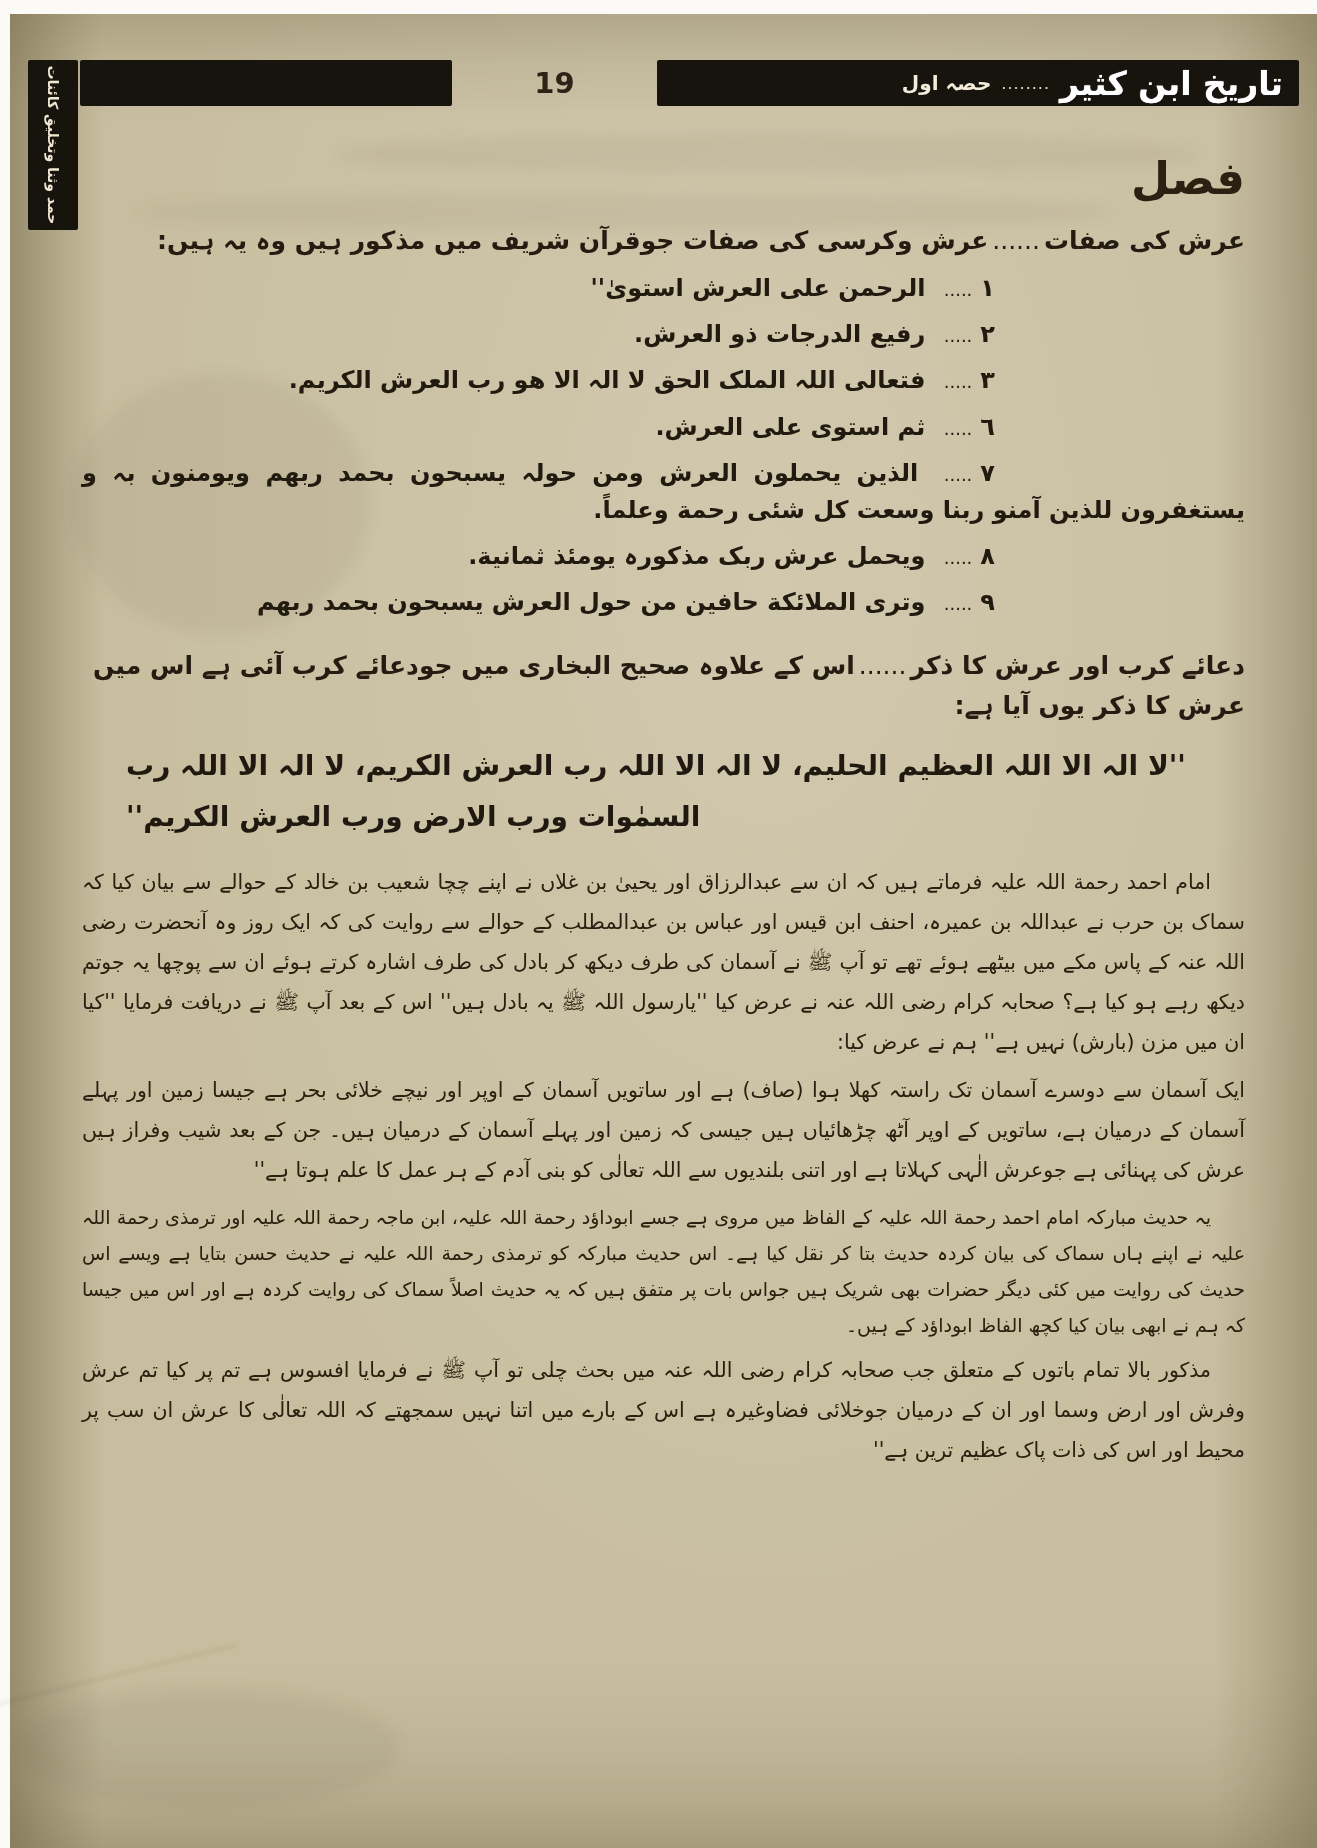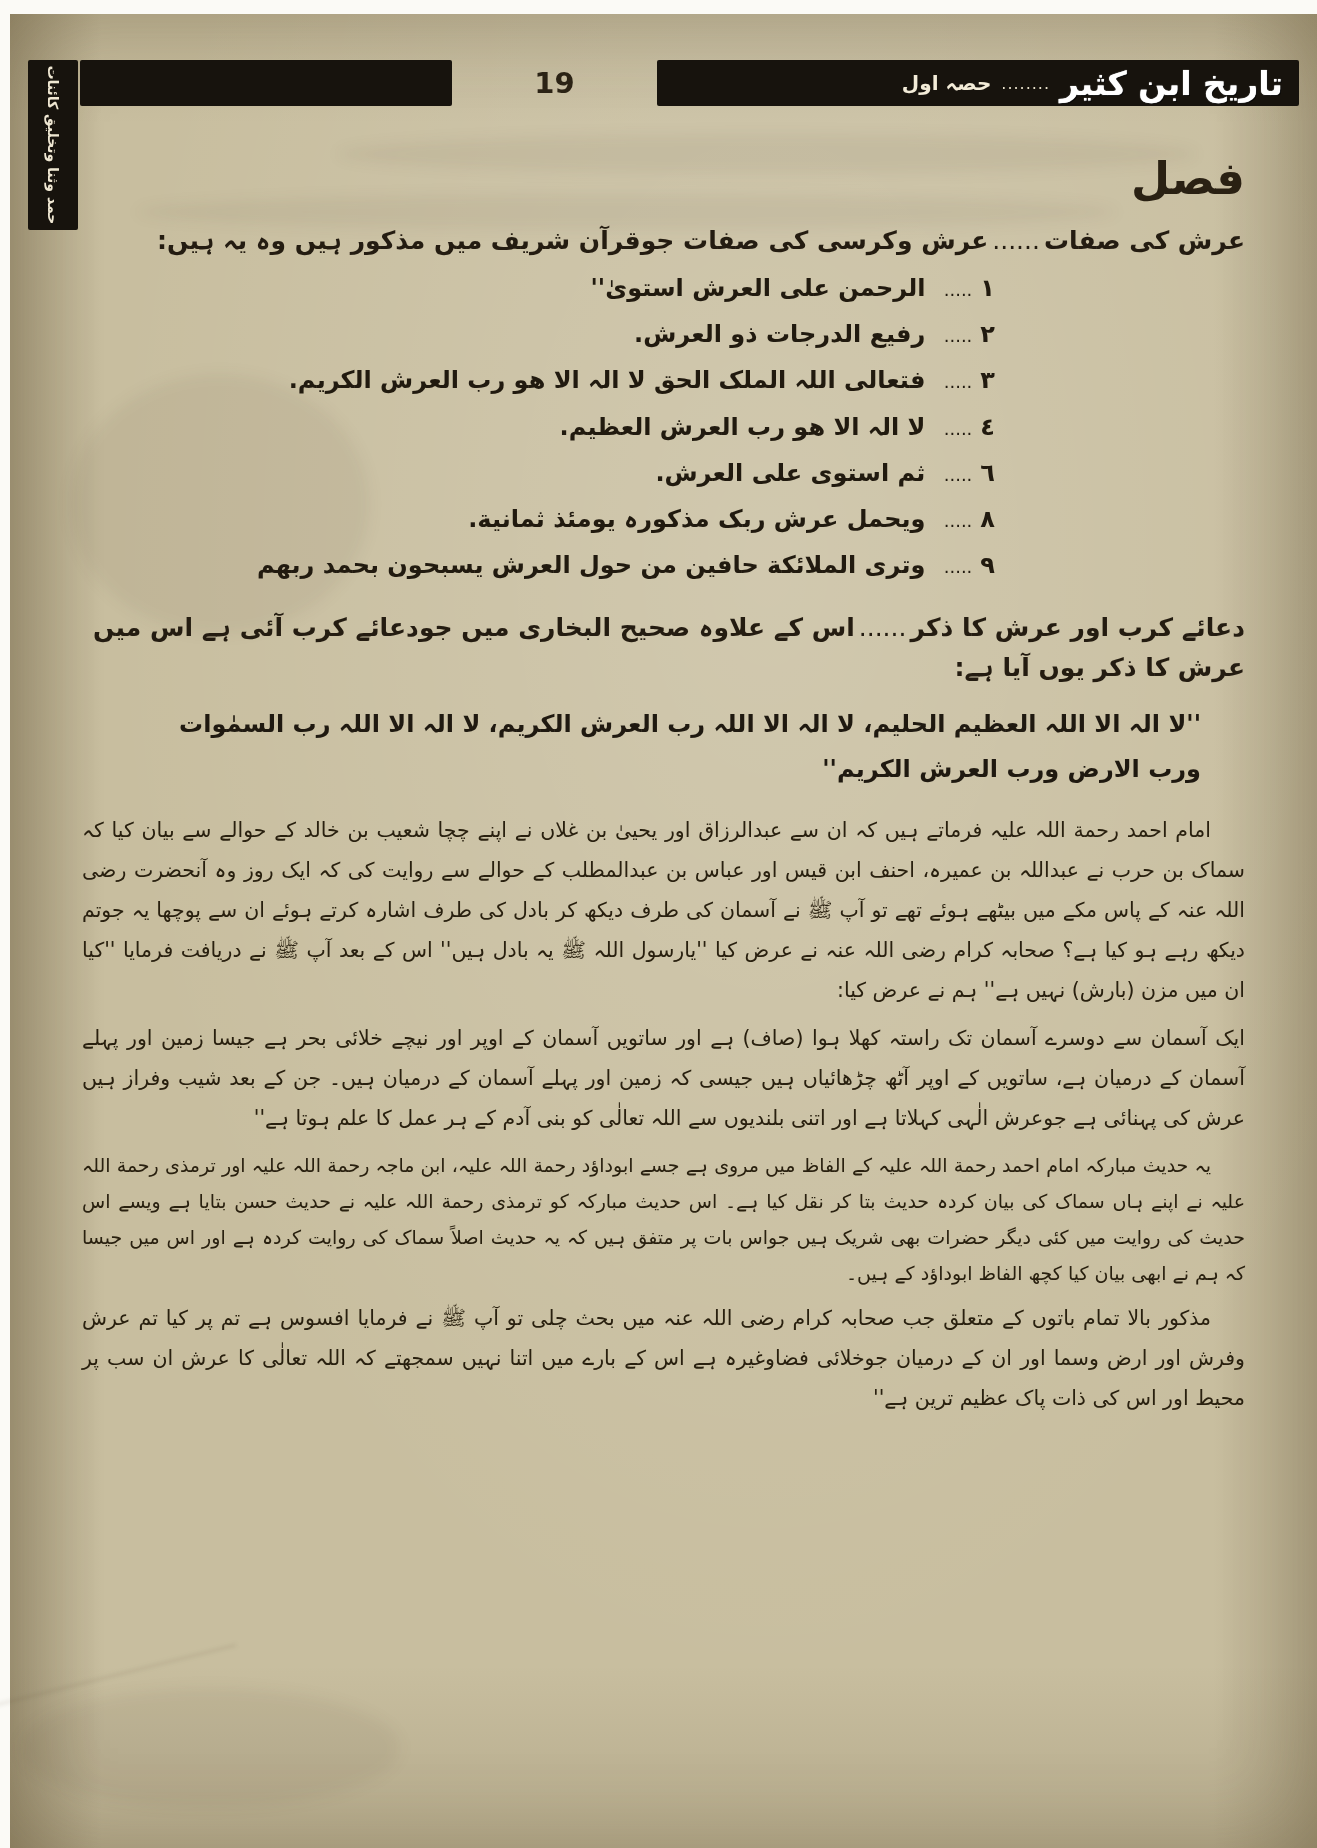--- a/index.html
+++ b/index.html
@@ -35,21 +35,21 @@
   
   .content{position:absolute;top:112px;right:72px;left:72px;color:#241c11;}
   .chapter-heading{text-align:right;font-size:45px;font-weight:700;margin:26px 0 8px;color:#2a2113;}
   .lead-heading{font-size:25px;font-weight:700;margin:16px 0 4px;line-height:1.6;}
   .lead-heading .dots{font-weight:400;margin:0 4px;}
   .verses{margin:2px 0 8px;}
   .verse{font-size:24px;font-weight:700;line-height:1.55;margin:9px 0;text-indent:250px;text-align:justify;color:#211a0f;}
   .verse .vnum{margin-left:8px;}
   .verse .vdots{font-weight:400;margin-left:10px;font-size:18px;letter-spacing:1px;}
   .dua-heading{margin-top:24px;}
-  .dua{font-size:24px;font-weight:700;text-align:right;line-height:1.85;margin:14px 44px 20px;color:#1f1910;}
+  .dua{font-size:28px;font-weight:700;text-align:left;line-height:1.85;margin:14px 44px 20px;color:#1f1910;}
   .para{font-size:20.5px;line-height:1.95;text-align:justify;margin:8px 0;text-indent:34px;color:#29200f;}
   .para.flush{text-indent:0;}
   .para.small{font-size:19px;line-height:1.9;}
 </style>
 </head>
 <body>
 
 <div class="scan">
   <div class="paper">
 
@@ -79,22 +79,22 @@
       <div class="chapter-heading">فصل</div>
 
       <div class="lead-heading">
         <span class="lead">عرش کی صفات</span><span class="dots">......</span><span>عرش وکرسی کی صفات جوقرآن شریف میں مذکور ہیں وہ یہ ہیں:</span>
       </div>
 
       <div class="verses">
         <div class="verse"><span class="vnum">١</span><span class="vdots">.....</span> <span>الرحمن علی العرش استویٰ''</span></div>
         <div class="verse"><span class="vnum">٢</span><span class="vdots">.....</span> <span>رفیع الدرجات ذو العرش.</span></div>
         <div class="verse"><span class="vnum">٣</span><span class="vdots">.....</span> <span>فتعالی اللہ الملک الحق لا الہ الا ھو رب العرش الکریم.</span></div>
-        <div class="verse"><span class="vnum">٤</span><span class="vdots">.....</span> <span>لا الہ الا ھو رب العرش العظیم.</span></div>
         <div class="verse"><span class="vnum">٦</span><span class="vdots">.....</span> <span>ثم استوی علی العرش.</span></div>
+        <div class="verse"><span class="vnum">٧</span><span class="vdots">.....</span> <span>الذین یحملون العرش ومن حولہ یسبحون بحمد ربھم ویومنون بہ و یستغفرون للذین آمنو ربنا وسعت کل شئی رحمة وعلماً.</span></div>
         <div class="verse"><span class="vnum">٨</span><span class="vdots">.....</span> <span>ویحمل عرش ربک مذکورہ یومئذ ثمانیة.</span></div>
         <div class="verse"><span class="vnum">٩</span><span class="vdots">.....</span> <span>وتری الملائکة حافین من حول العرش یسبحون بحمد ربھم</span></div>
       </div>
 
       <div class="lead-heading dua-heading">
         <span class="lead">دعائے کرب اور عرش کا ذکر</span><span class="dots">......</span><span>اس کے علاوہ صحیح البخاری میں جودعائے کرب آئی ہے اس میں عرش کا ذکر یوں آیا ہے:</span>
       </div>
 
       <div class="dua">''لا الہ الا اللہ العظیم الحلیم، لا الہ الا اللہ رب العرش الکریم، لا الہ الا اللہ رب السمٰوات ورب الارض ورب العرش الکریم''</div>
 

